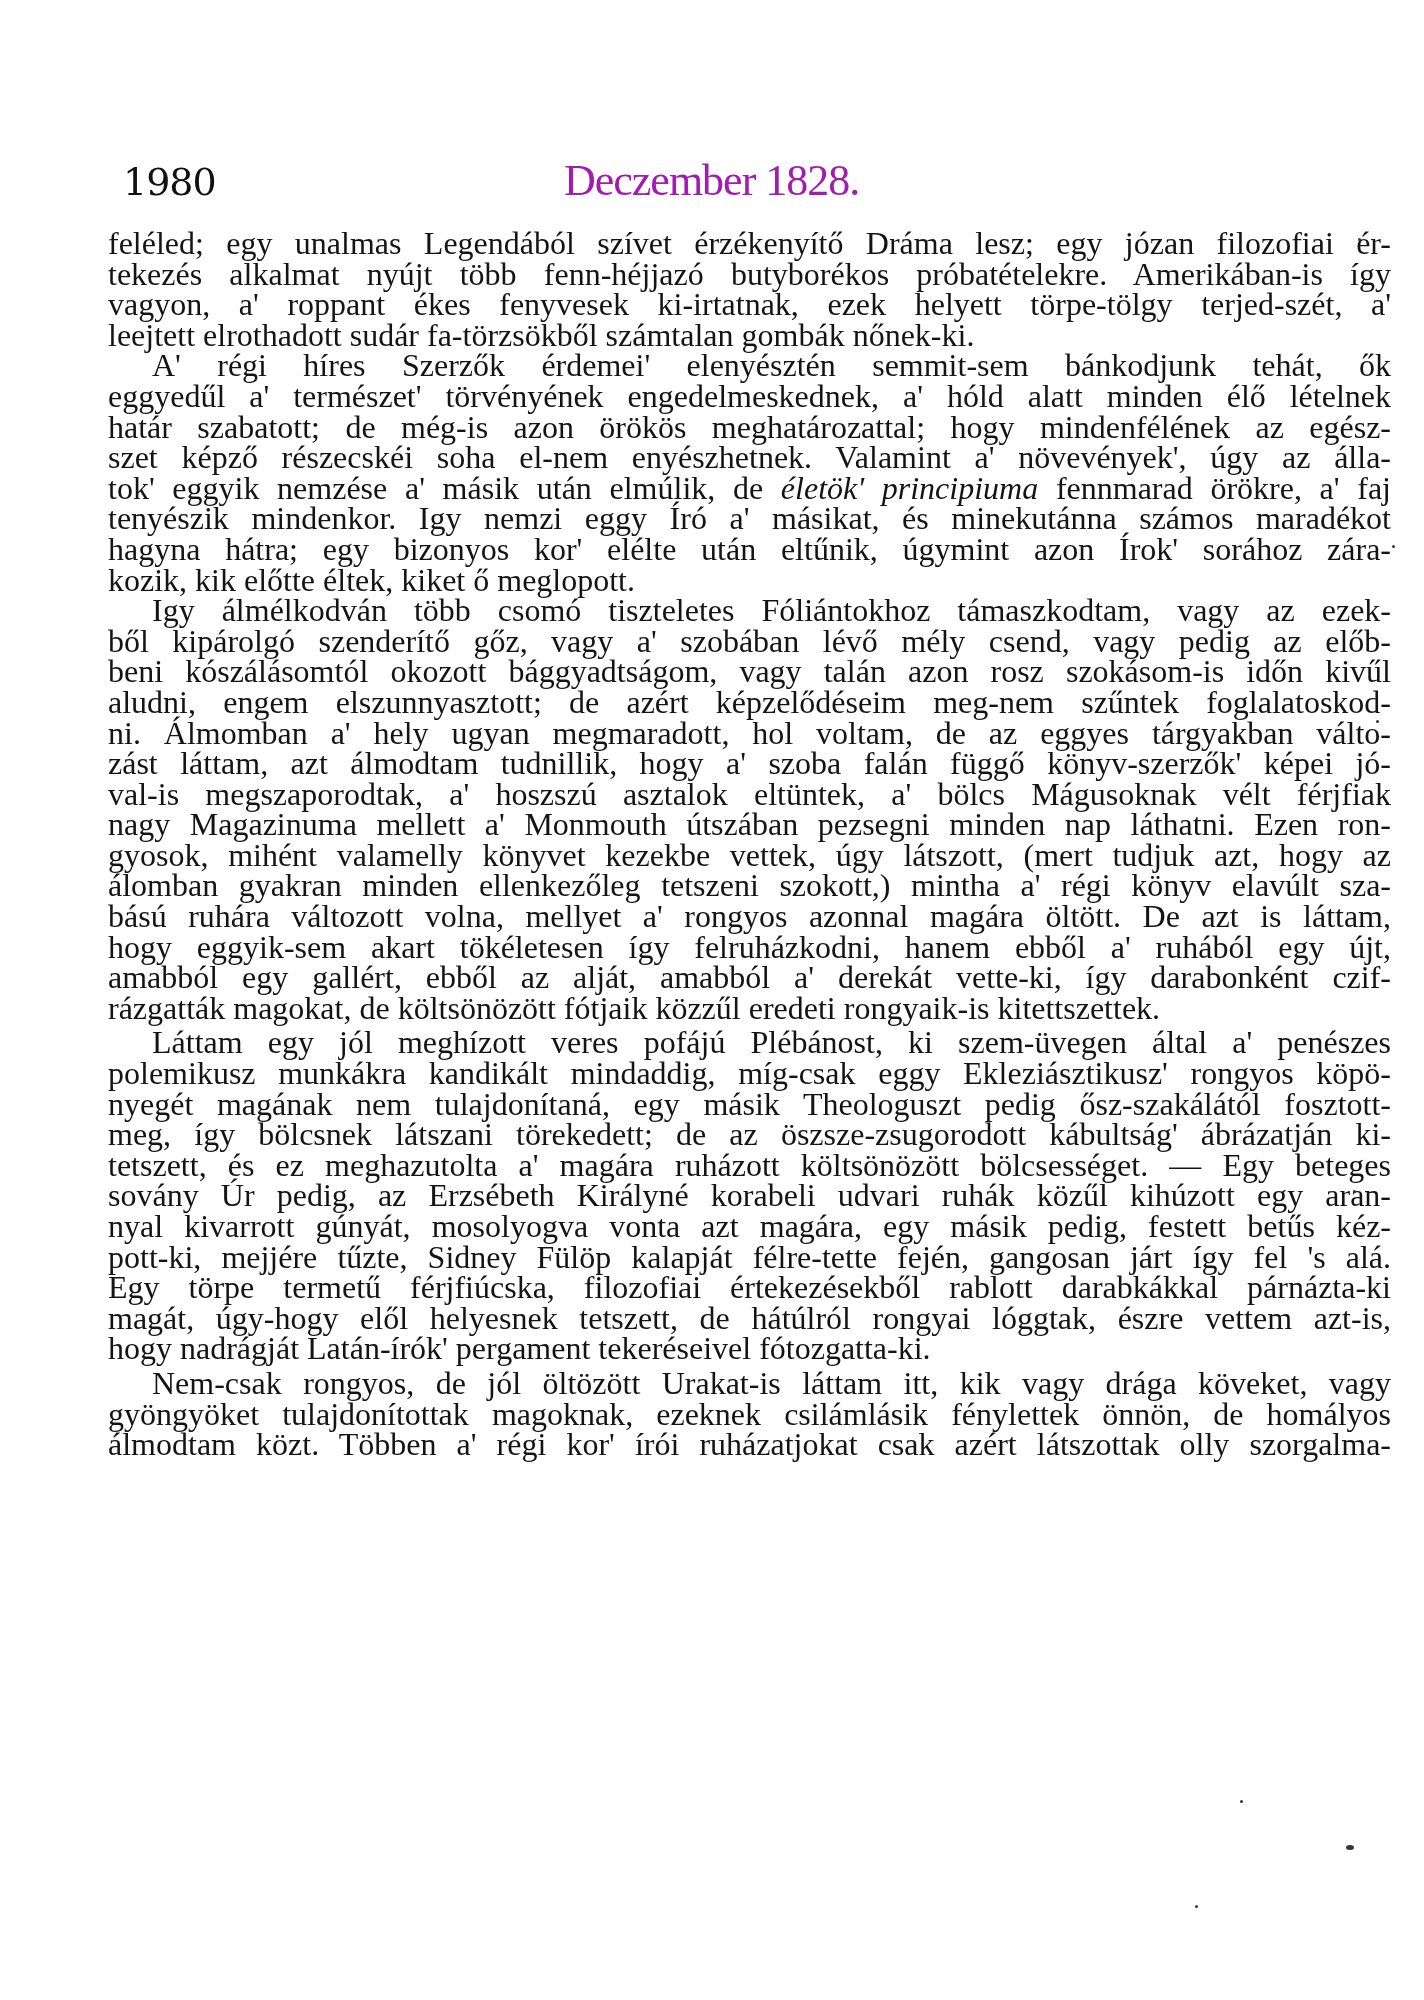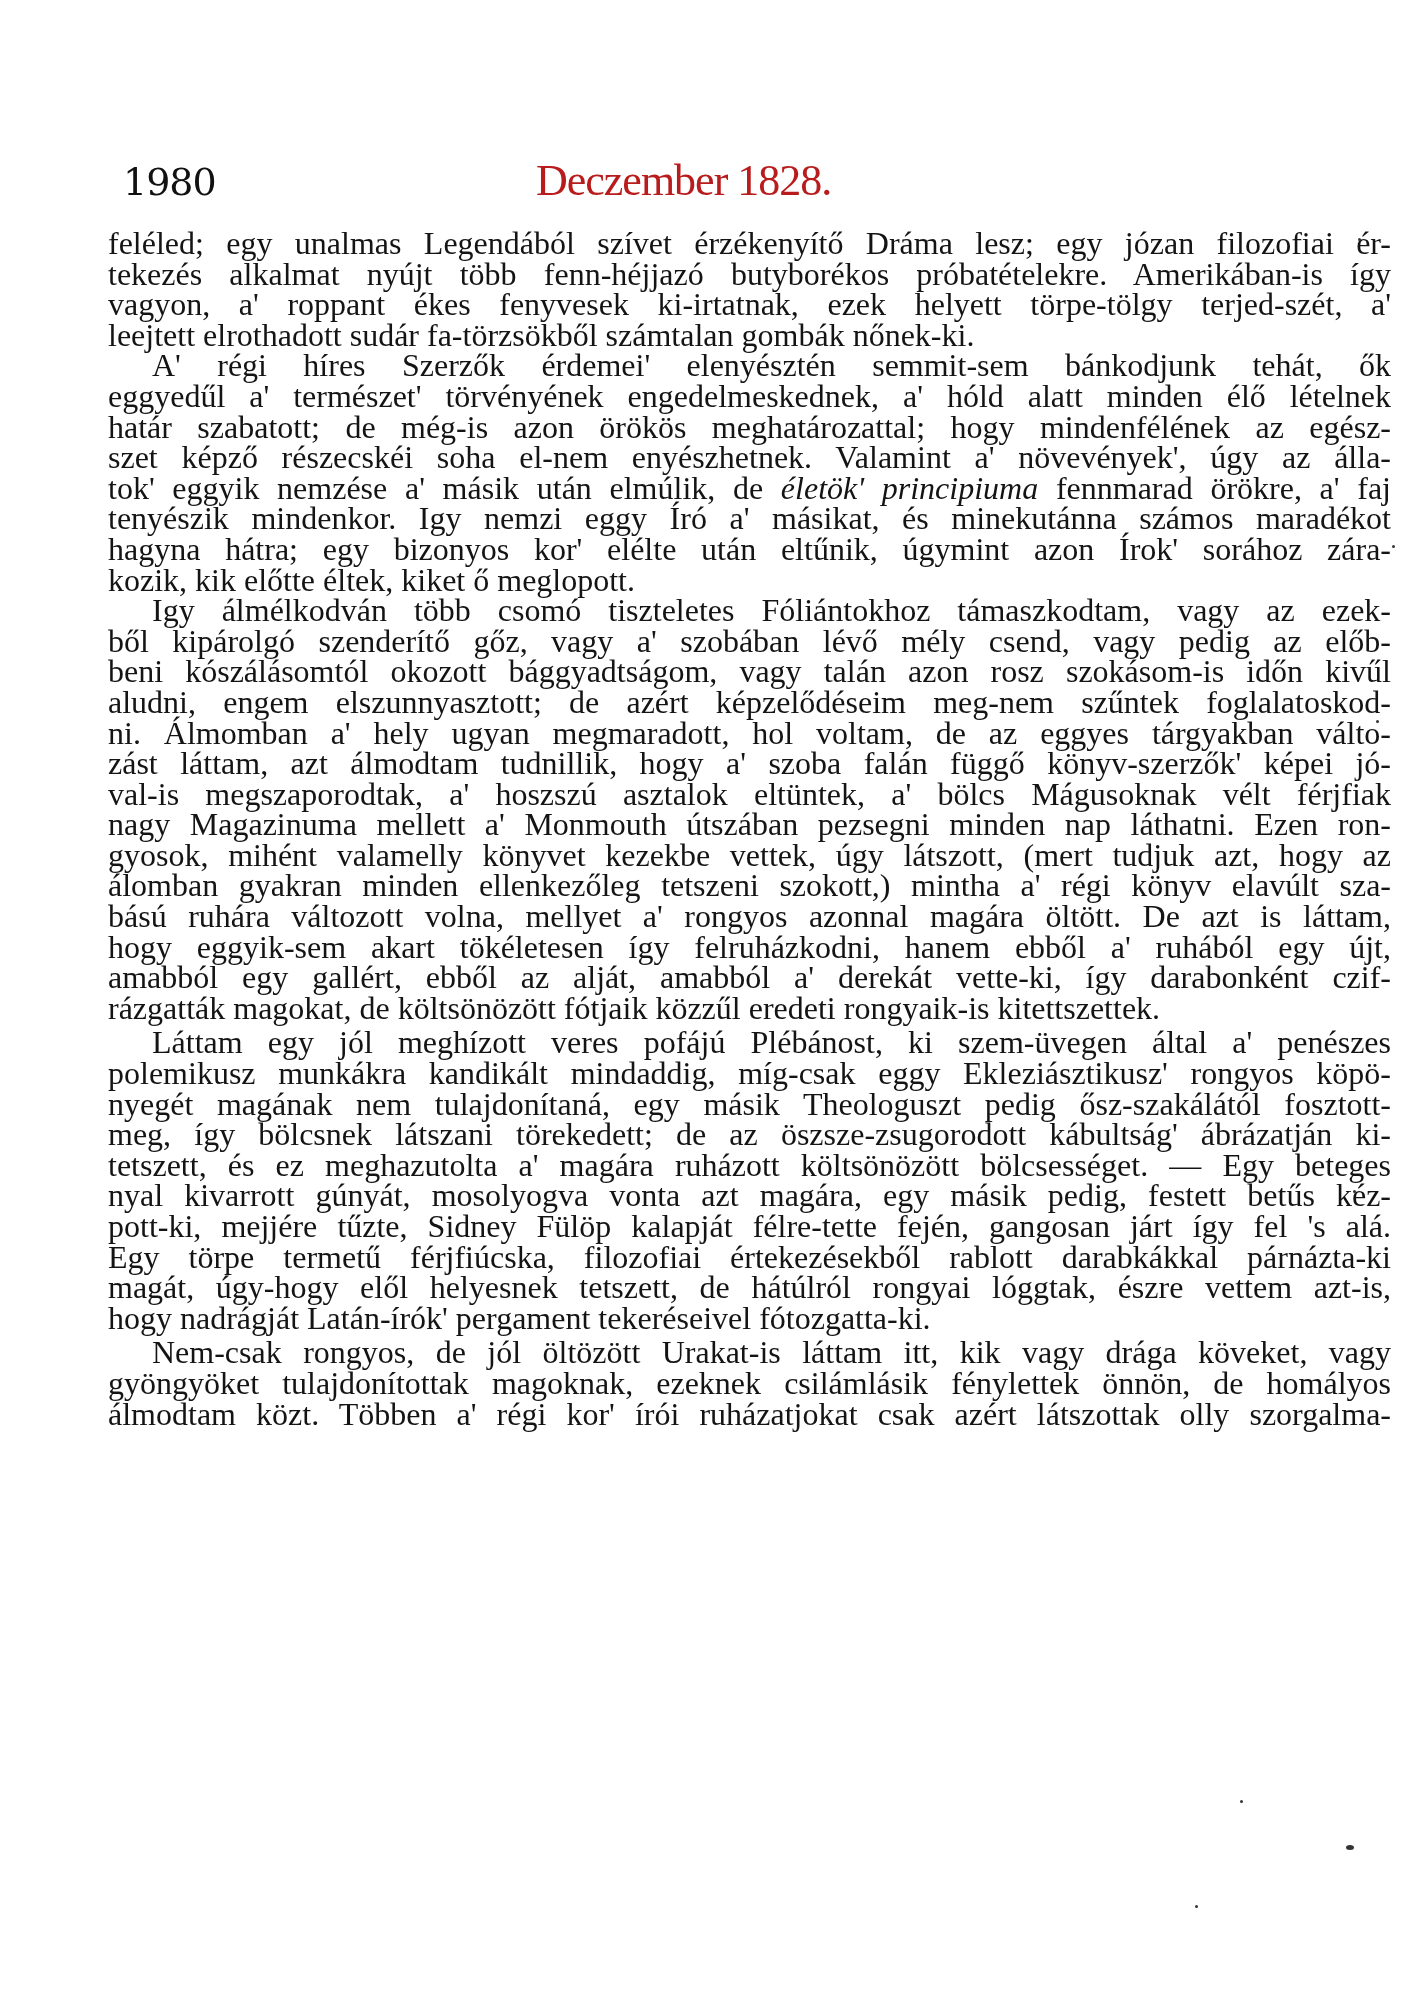--- a/index.html
+++ b/index.html
@@ -1,19 +1,19 @@
 <!DOCTYPE html>
 <html><head>
 <meta charset="utf-8">
 <style>
   html, body { margin: 0; padding: 0; background: #ffffff; }
   body { width: 1424px; height: 2000px; position: relative; overflow: hidden; color: #111; }
   .page { position: absolute; left: 0; top: 0; width: 1344px; height: 2000px; border-radius: 30px; }
   .folio { position: absolute; top: 160px; left: 123px; font-family: "DejaVu Serif", serif; font-size: 38px; letter-spacing: -1px; color: #111; }
-  .running-head { position: absolute; top: 155px; left: 536px; font-family: "Liberation Serif", serif; font-size: 44px; letter-spacing: -1px; color: #b91c1c; }
+  .running-head { position: absolute; top: 155px; left: 564px; font-family: "Liberation Serif", serif; font-size: 44px; letter-spacing: -1px; color: #a21caf; }
   .body { position: absolute; top: 228px; left: 108px; width: 1283px; font-family: "Liberation Serif", serif; font-size: 32px; line-height: 30.6px; color: #141414; }
   .line { display: block; height: 30.6px; white-space: nowrap; text-align: justify; text-align-last: justify; }
   .line.last { text-align-last: left; }
   .line.indent { padding-left: 44px; }
   .para-gap { display: block; height: 4px; }
   .it { font-style: italic; }
   .speck { position: absolute; width: 3px; height: 3px; background: #333; border-radius: 50%; }
 </style>
 </head>
 <body>
@@ -59,20 +59,21 @@
       <span class="line last">rázgatták magokat, de költsönözött fótjaik közzűl eredeti rongyaik-is kitettszettek.</span>
     </div>
     <span class="para-gap"></span>
 
     <div>
       <span class="line indent">Láttam egy jól meghízott veres pofájú Plébánost, ki szem-üvegen által a' penészes</span>
       <span class="line">polemikusz munkákra kandikált mindaddig, míg-csak eggy Ekleziásztikusz' rongyos köpö-</span>
       <span class="line">nyegét magának nem tulajdonítaná, egy másik Theologuszt pedig ősz-szakálától fosztott-</span>
       <span class="line">meg, így bölcsnek látszani törekedett; de az öszsze-zsugorodott kábultság' ábrázatján ki-</span>
       <span class="line">tetszett, és ez meghazutolta a' magára ruházott költsönözött bölcsességet. — Egy beteges</span>
+      <span class="line">sovány Úr pedig, az Erzsébeth Királyné korabeli udvari ruhák közűl kihúzott egy aran-</span>
       <span class="line">nyal kivarrott gúnyát, mosolyogva vonta azt magára, egy másik pedig, festett betűs kéz-</span>
       <span class="line">pott-ki, mejjére tűzte, Sidney Fülöp kalapját félre-tette fején, gangosan járt így fel 's alá.</span>
       <span class="line">Egy törpe termetű férjfiúcska, filozofiai értekezésekből rablott darabkákkal párnázta-ki</span>
       <span class="line">magát, úgy-hogy elől helyesnek tetszett, de hátúlról rongyai lóggtak, észre vettem azt-is,</span>
       <span class="line last">hogy nadrágját Latán-írók' pergament tekeréseivel fótozgatta-ki.</span>
     </div>
     <span class="para-gap"></span>
 
     <div>
       <span class="line indent">Nem-csak rongyos, de jól öltözött Urakat-is láttam itt, kik vagy drága köveket, vagy</span>

